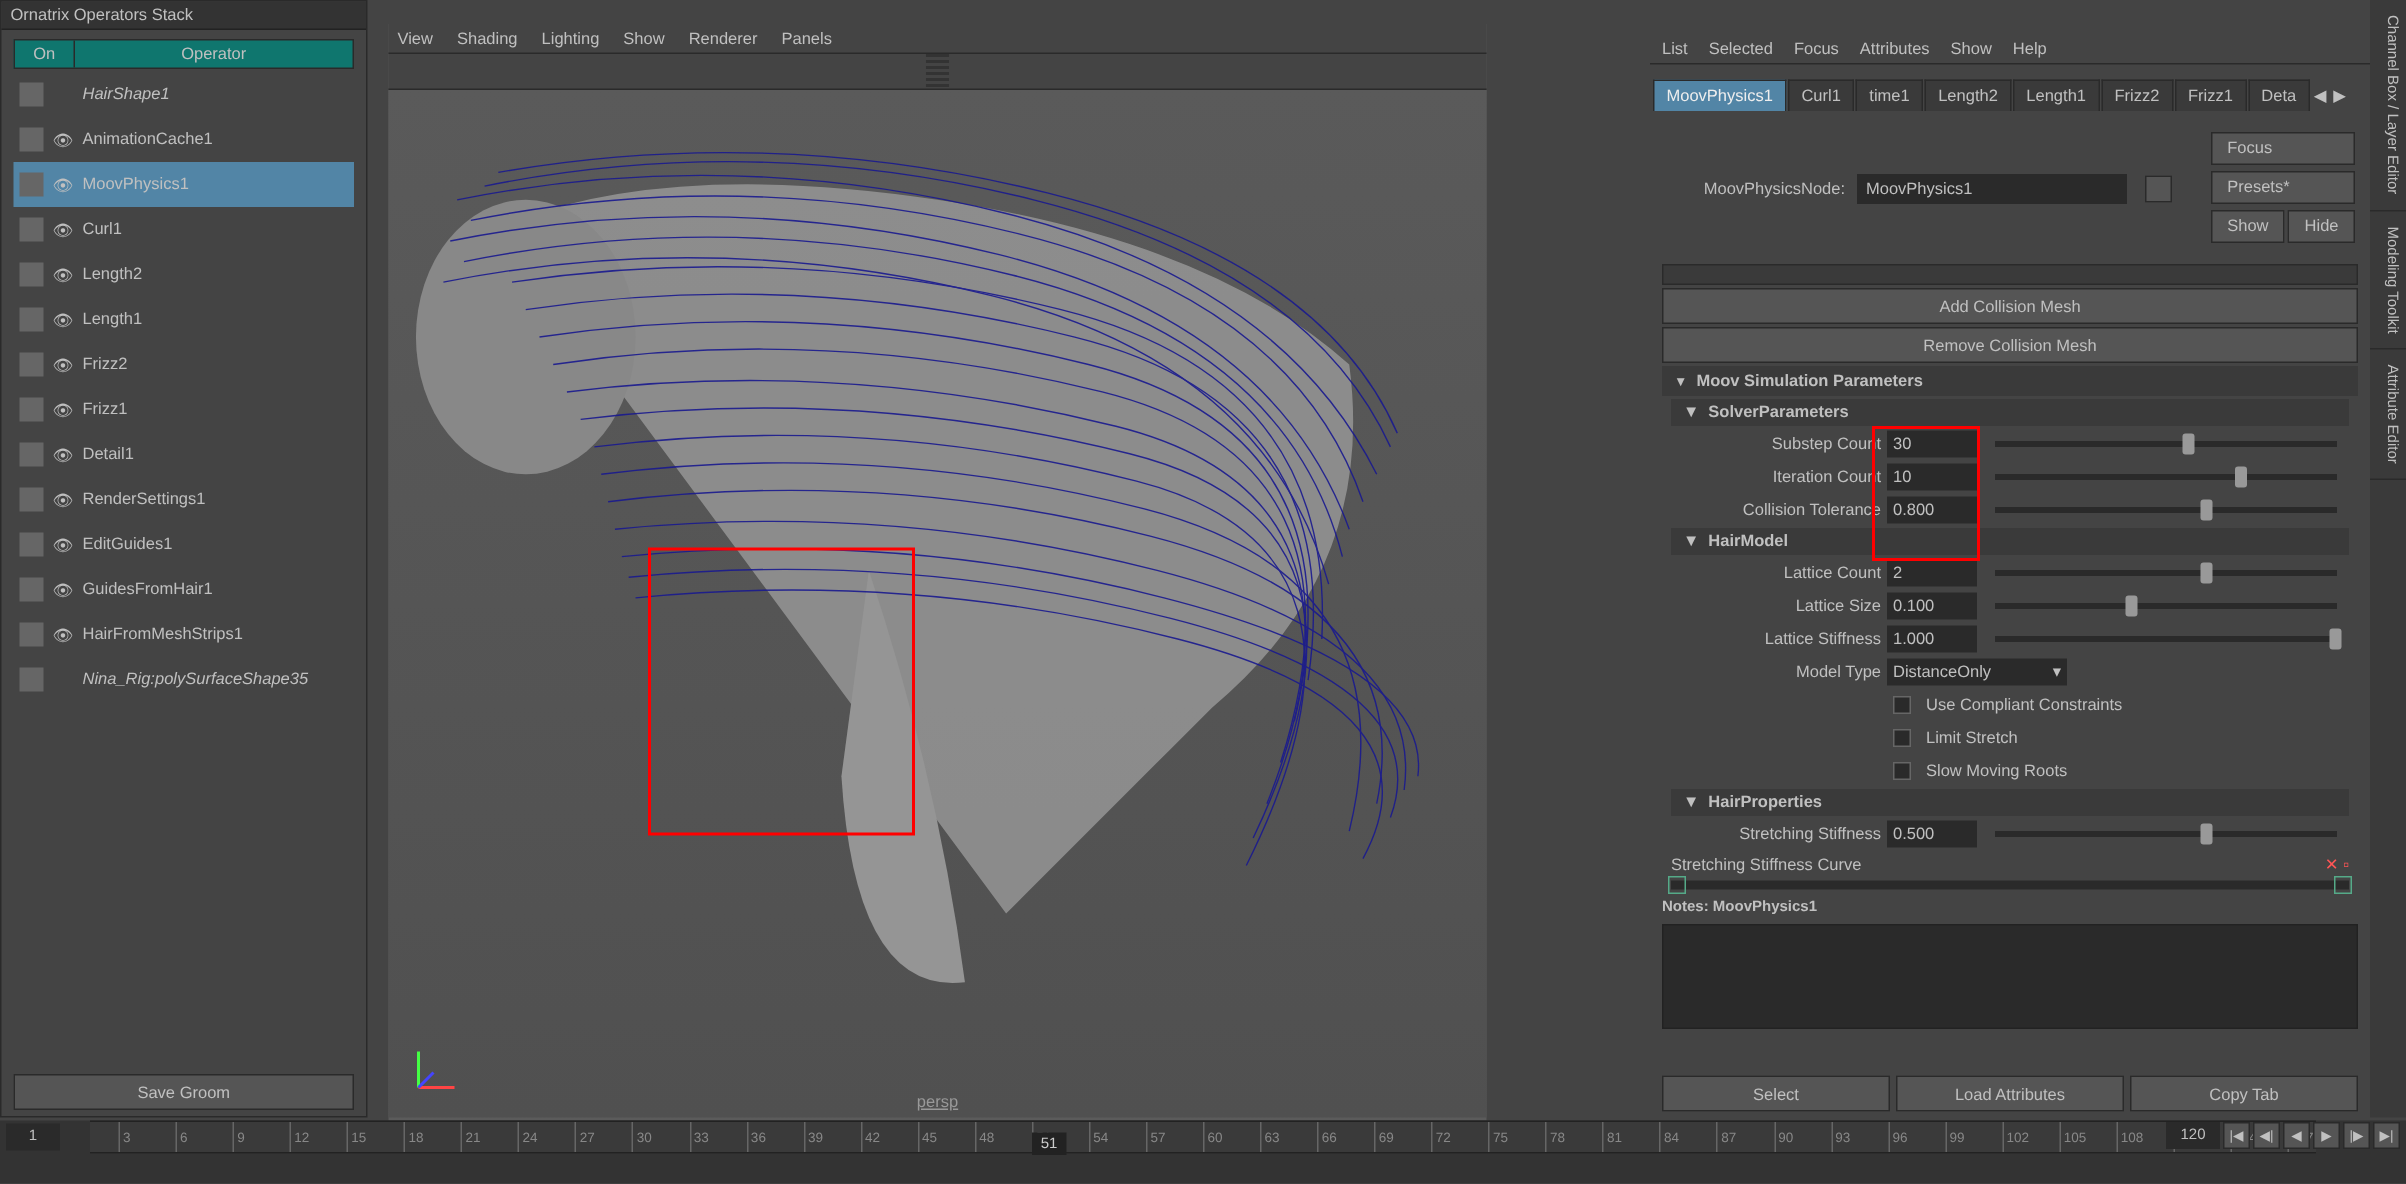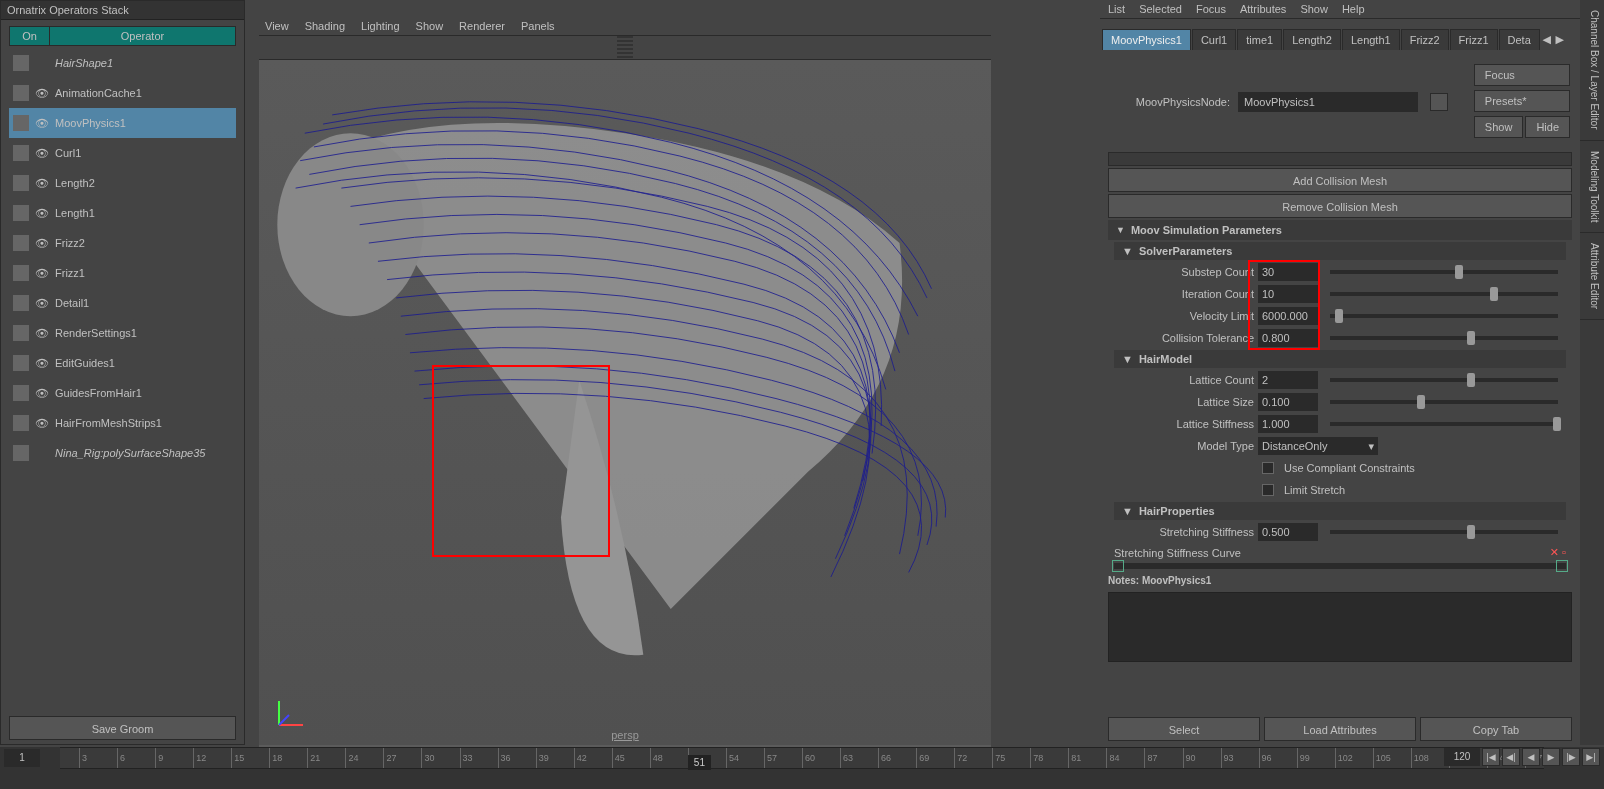--- a/index.html
+++ b/index.html
@@ -28,21 +28,21 @@
 .vp-tool { width: 16px; height: 16px; background: #666; border: 1px solid #333; }
 .vp-num { width: 40px; height: 16px; background: #2a2a2a; border: 1px solid #222; line-height: 16px; text-align: center; font-size: 10px; }
 .vp-canvas { position: relative; height: calc(100% - 60px); background: linear-gradient(180deg, #5a5a5a, #505050); overflow: hidden; }
 .vp-label { position: absolute; bottom: 4px; left: 50%; transform: translateX(-50%); font-size: 11px; color: #999; text-decoration: underline; }
 .axis { position: absolute; left: 12px; bottom: 12px; width: 40px; height: 40px; }
 .red-box { position: absolute; border: 2px solid #ff0000; }
 .hair-sim { position: absolute; inset: 0; }
 
 
 .right-panel { position: absolute; right: 24px; top: 0; width: 480px; height: 745px; background: #444; }
-.right-menu { display: flex; gap: 14px; padding: 3px 8px; background: #444; border-bottom: 1px solid #2a2a2a; }
+.right-menu { display: flex; gap: 14px; padding: 3px 8px; background: #444; border-bottom: 1px solid #2a2a2a; margin-top: 24px; }
 .right-menu span { cursor: pointer; }
 .tabs { display: flex; margin: 10px 2px 0; gap: 1px; align-items: center; }
 .tab { padding: 4px 8px; background: #3a3a3a; cursor: pointer; font-size: 11px; border-top: 1px solid #2a2a2a; border-left: 1px solid #2a2a2a; border-right: 1px solid #2a2a2a; }
 .tab.active { background: #5285a6; color: #eee; }
 .tab-arrow { width: 12px; text-align: center; cursor: pointer; }
 .node-row { display: flex; align-items: center; gap: 8px; padding: 14px 10px 6px; }
 .node-row .lbl { flex: 0 0 120px; text-align: right; }
 .node-row .inp { flex: 0 0 180px; height: 20px; background: #2a2a2a; padding: 0 6px; line-height: 20px; }
 .btn-sm { height: 22px; background: #555; border: 1px solid #2a2a2a; padding: 0 10px; line-height: 20px; cursor: pointer; display: inline-block; margin-bottom: 2px; }
 .node-btns { display: flex; flex-direction: column; gap: 2px; margin-left: auto; }
@@ -311,27 +311,20 @@
           </span>
         </div>
         <div class="param-row">
           <span class="plbl">Iteration Count</span>
           <span class="pinp">10</span>
           <span class="pslider">
             <span class="thumb" style="left:70%"></span>
           </span>
         </div>
         <div class="param-row">
-          <span class="plbl">Velocity Limit</span>
-          <span class="pinp">6000.000</span>
-          <span class="pslider">
-            <span class="thumb" style="left:2%"></span>
-          </span>
-        </div>
-        <div class="param-row">
           <span class="plbl">Collision Tolerance</span>
           <span class="pinp">0.800</span>
           <span class="pslider">
             <span class="thumb" style="left:60%"></span>
           </span>
         </div>
       </div>
     <div class="highlight-box" id="hl-box" style="left:148px;top:-2px;width:72px;height:90px"></div>
   </div>
   <div class="subsection">
@@ -369,20 +362,24 @@
       </span>
   </div>
   <div id="checks">
       <div class="param-row">
         <span class="pcheck"></span>
         <span class="pcheck-lbl">Use Compliant Constraints</span>
       </div>
       <div class="param-row">
         <span class="pcheck"></span>
         <span class="pcheck-lbl">Limit Stretch</span>
+      </div>
+      <div class="param-row">
+        <span class="pcheck"></span>
+        <span class="pcheck-lbl">Slow Moving Roots</span>
       </div>
     </div>
   <div class="subsection">
       <span class="tri">▼</span>
       <span>HairProperties</span>
     </div>
   <div class="param-row">
     <span class="plbl">Stretching Stiffness</span>
     <span class="pinp">0.500</span>
     <span class="pslider">

